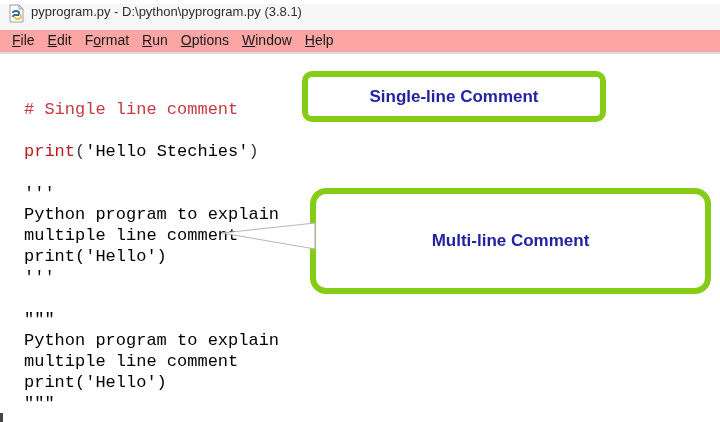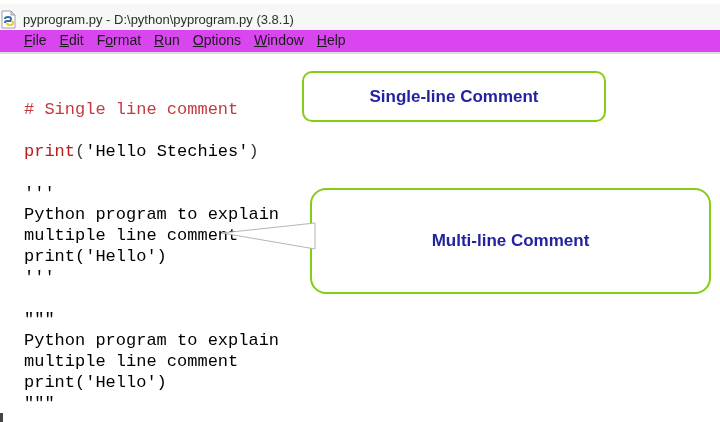--- a/index.html
+++ b/index.html
@@ -12,42 +12,41 @@
     overflow: hidden;
     font-family: "Liberation Sans", sans-serif;
   }
   
   .titlebar {
     position: absolute;
     top: 4px; left: 0; right: 0;
     height: 30px;
     background: #f7f7f7;
     display: flex;
-    align-items: center;
-    padding-left: 0;
+    padding-left: 8px;
   }
   .titlebar .file-icon {
     width: 17px; height: 19px;
     margin-right: 6px;
     display: inline-block;
   }
   .titlebar .title-text {
     font-size: 13px;
     color: #2e2e2e;
     white-space: nowrap;
   }
   
   .menubar {
     position: absolute;
     top: 30px; left: 0; right: 0;
     height: 22px;
-    background: #d946ef;
+    background: #fca5a5;
     display: flex;
     align-items: center;
-    padding-left: 24px;
+    padding-left: 12px;
   }
   .menu-item {
     font-size: 14px;
     color: #1a1a1a;
     padding: 0 9px 2px 0;
     margin-right: 4px;
     cursor: default;
     white-space: nowrap;
   }
   .menu-item u { text-decoration: underline; }
@@ -76,21 +75,21 @@
   .text-cursor {
     position: absolute;
     left: 0px; bottom: 0px;
     width: 3px; height: 9px;
     background: #444;
   }
   
   .callout {
     position: absolute;
     background: #ffffff;
-    border: 2px solid #84cc16;
+    border: 6px solid #84cc16;
     display: flex;
     align-items: center;
     justify-content: center;
     font-weight: bold;
     font-size: 17px;
     color: #2323a0;
     z-index: 3;
   }
   .callout-single {
     left: 302px; top: 71px;

